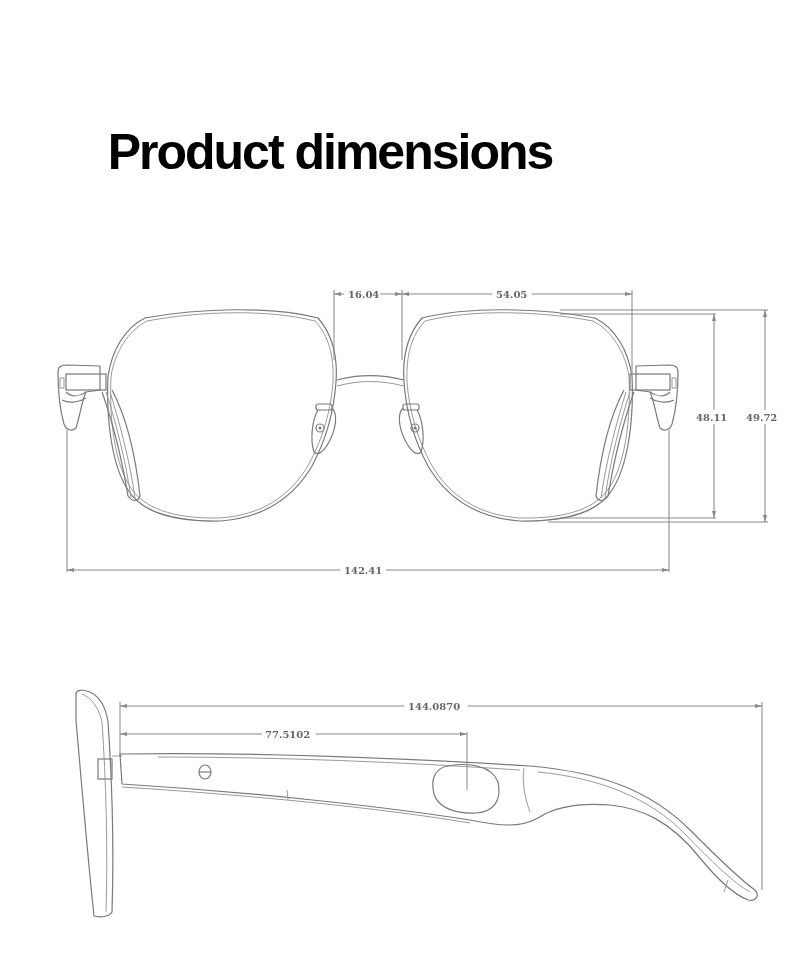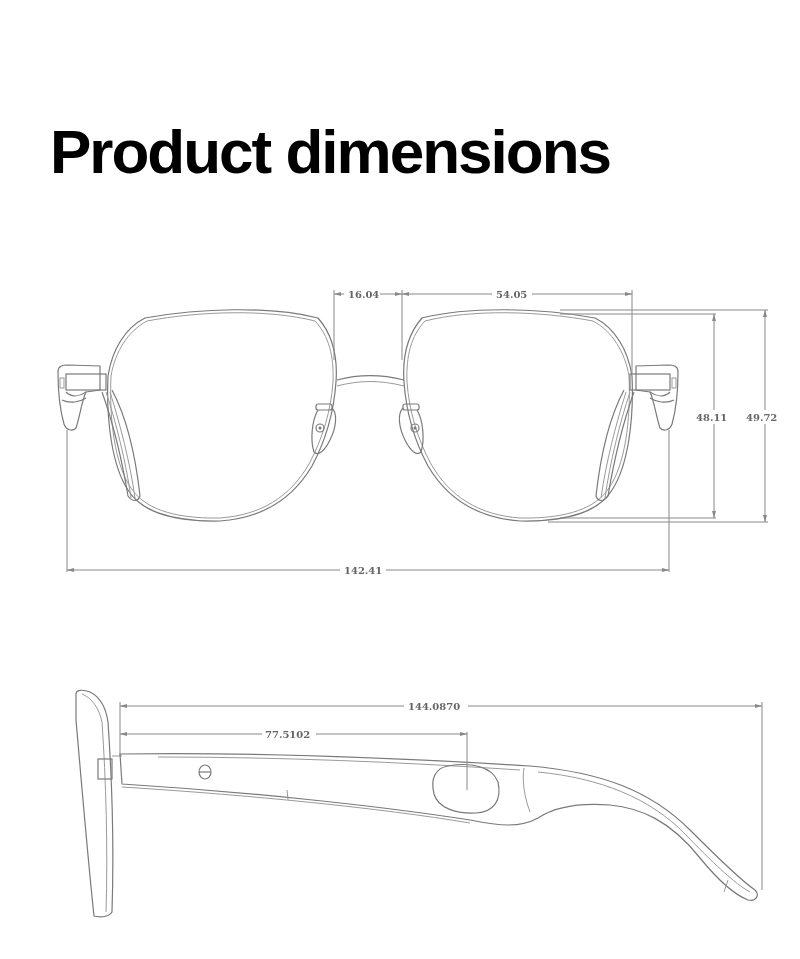--- a/index.html
+++ b/index.html
@@ -1,19 +1,19 @@
 <!DOCTYPE html>
 <html><head>
 <meta charset="utf-8">
 <style>
   html, body { margin: 0; padding: 0; background: #ffffff; }
   body { width: 800px; height: 959px; position: relative; overflow: hidden; font-family: "Liberation Sans", sans-serif; }
   .title {
     position: absolute; left: 0; top: 112px; width: 660px; text-align: center;
-    font-family: "Liberation Sans", sans-serif; font-weight: bold; font-size: 62px;
+    font-family: "Liberation Sans", sans-serif; font-weight: bold; font-size: 50px;
     letter-spacing: -2px; color: #000; line-height: 80px;
   }
   svg.drawing { position: absolute; left: 0; top: 0; }
   .dimtext { font-family: "DejaVu Serif", serif; font-size: 10px; fill: #666; font-weight: bold; }
   .ln { fill: none; stroke: #7a7a7a; stroke-width: 1.2; }
   .ln2 { fill: none; stroke: #9a9a9a; stroke-width: 1; }
   .dim { stroke: #888; stroke-width: 1; fill: none; }
   .arrow { fill: #888; }
 </style>
 </head>

